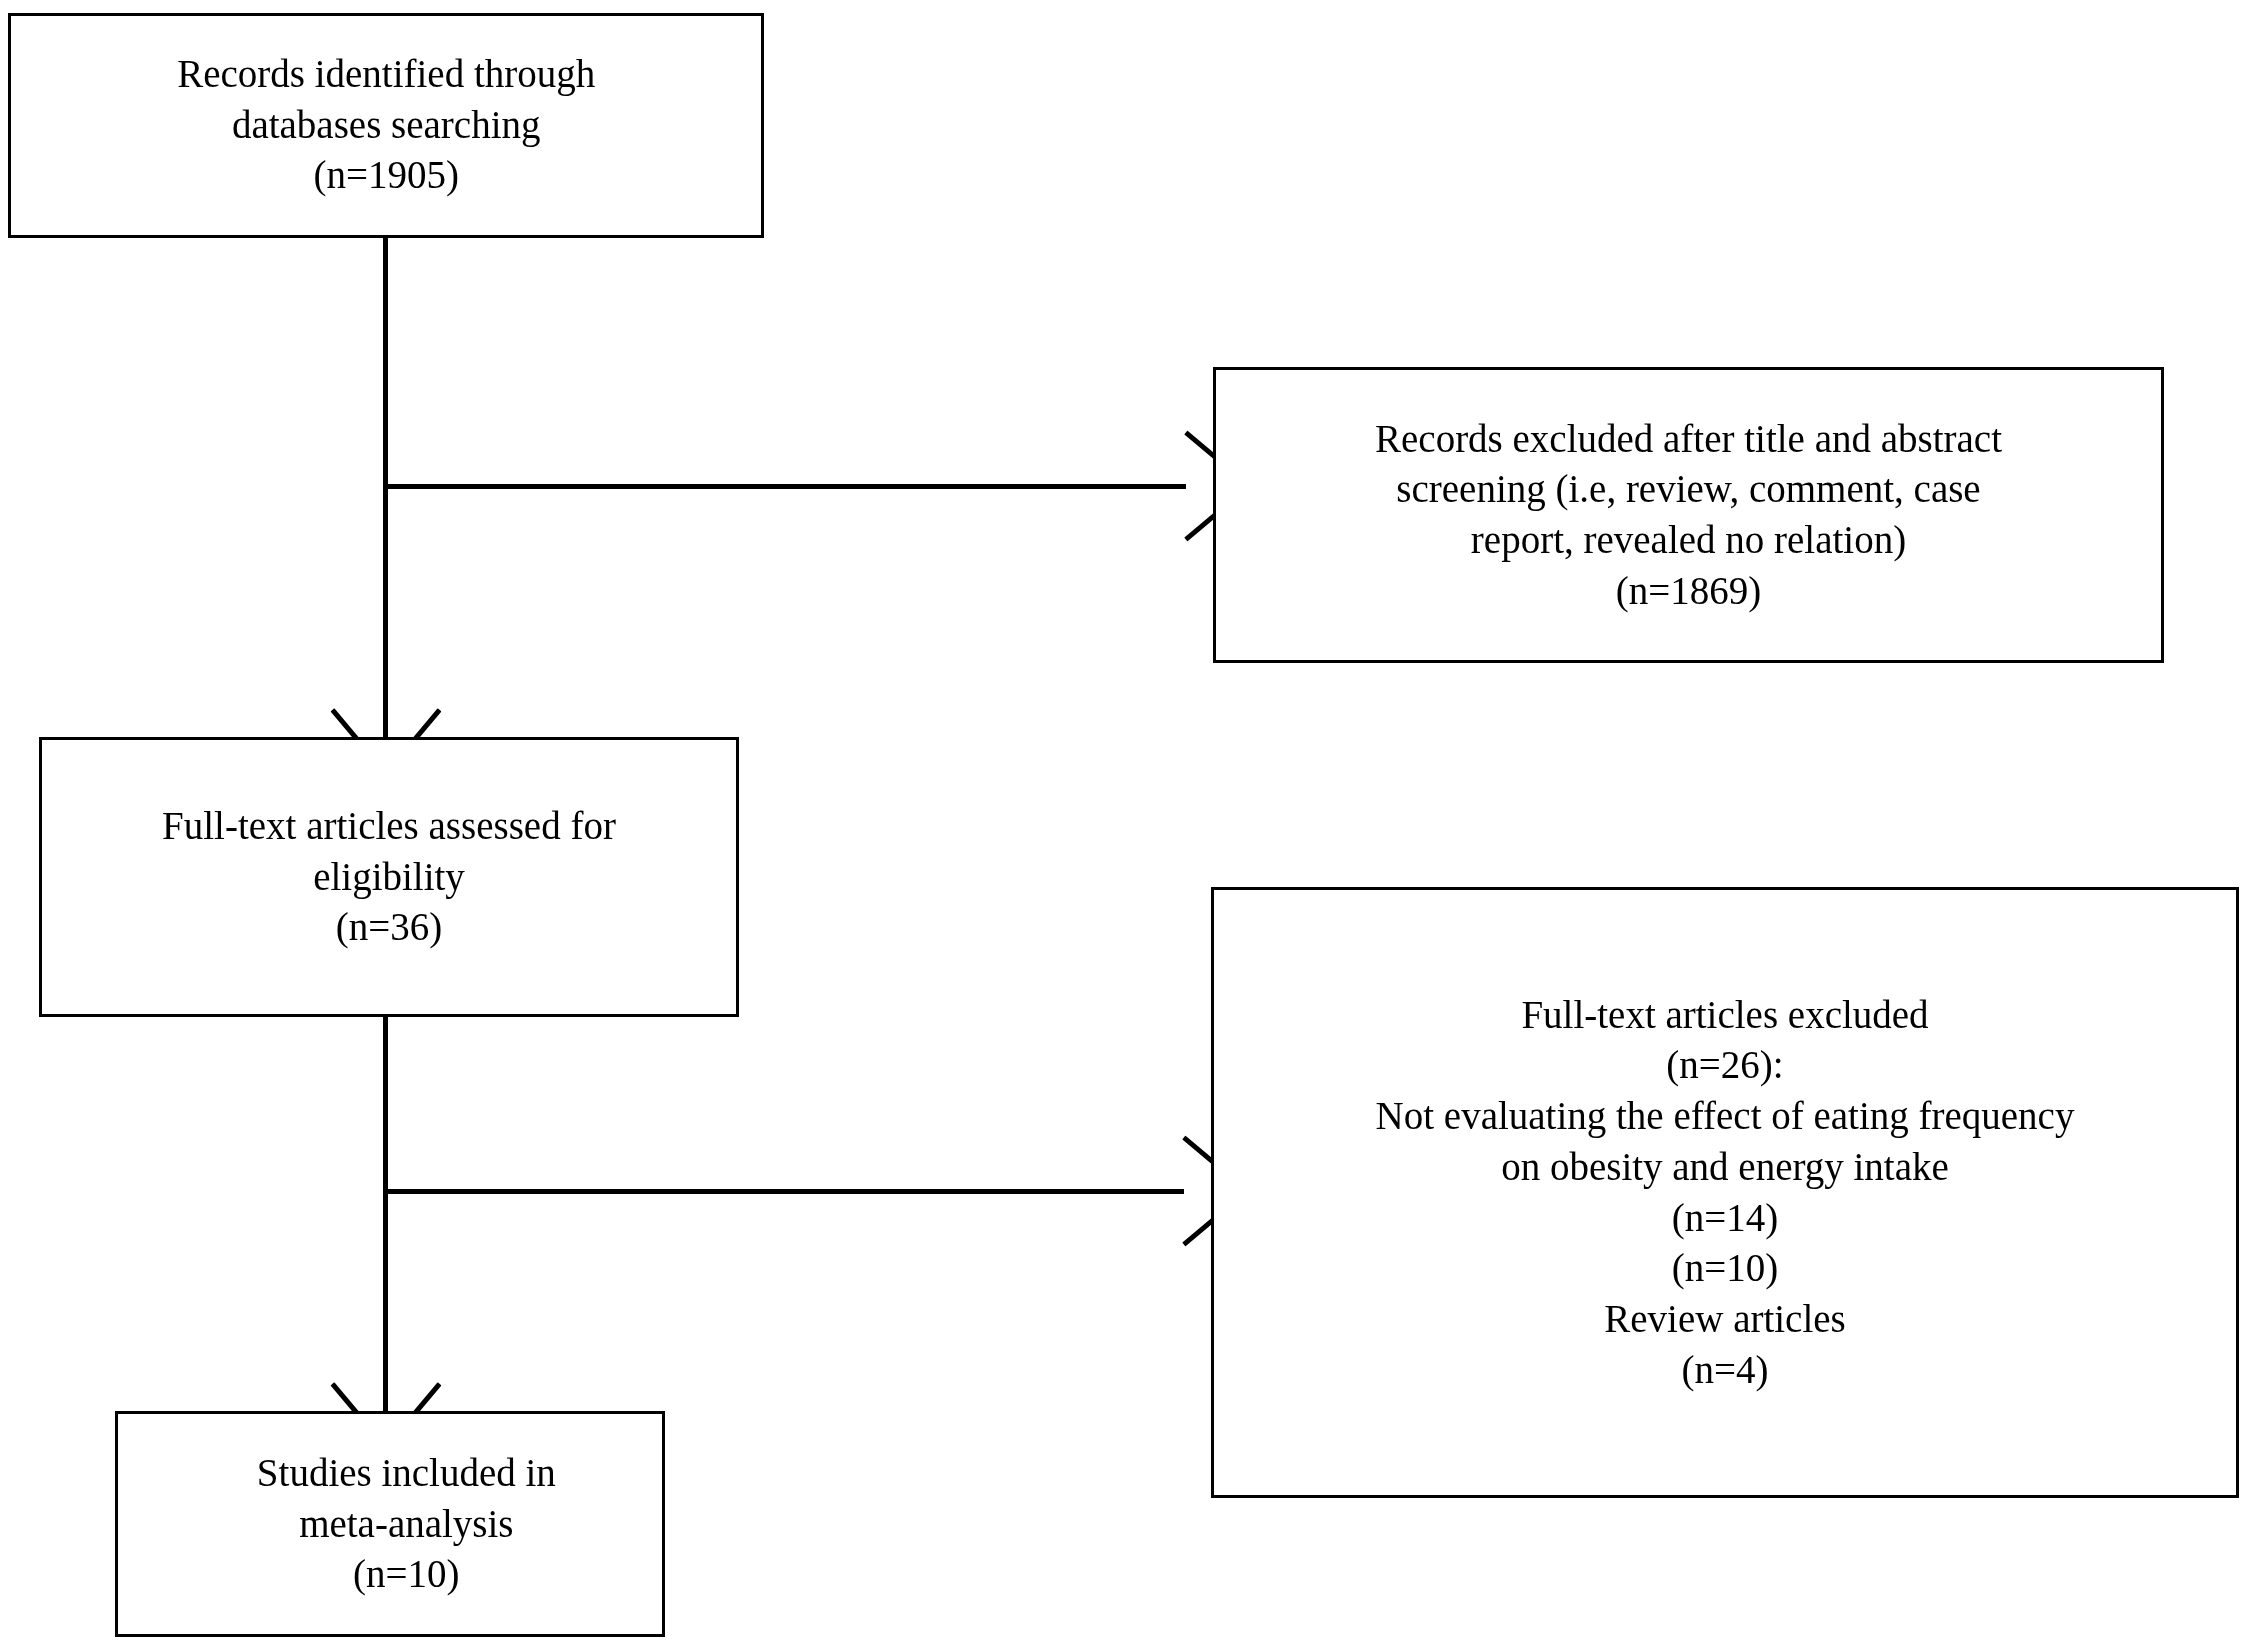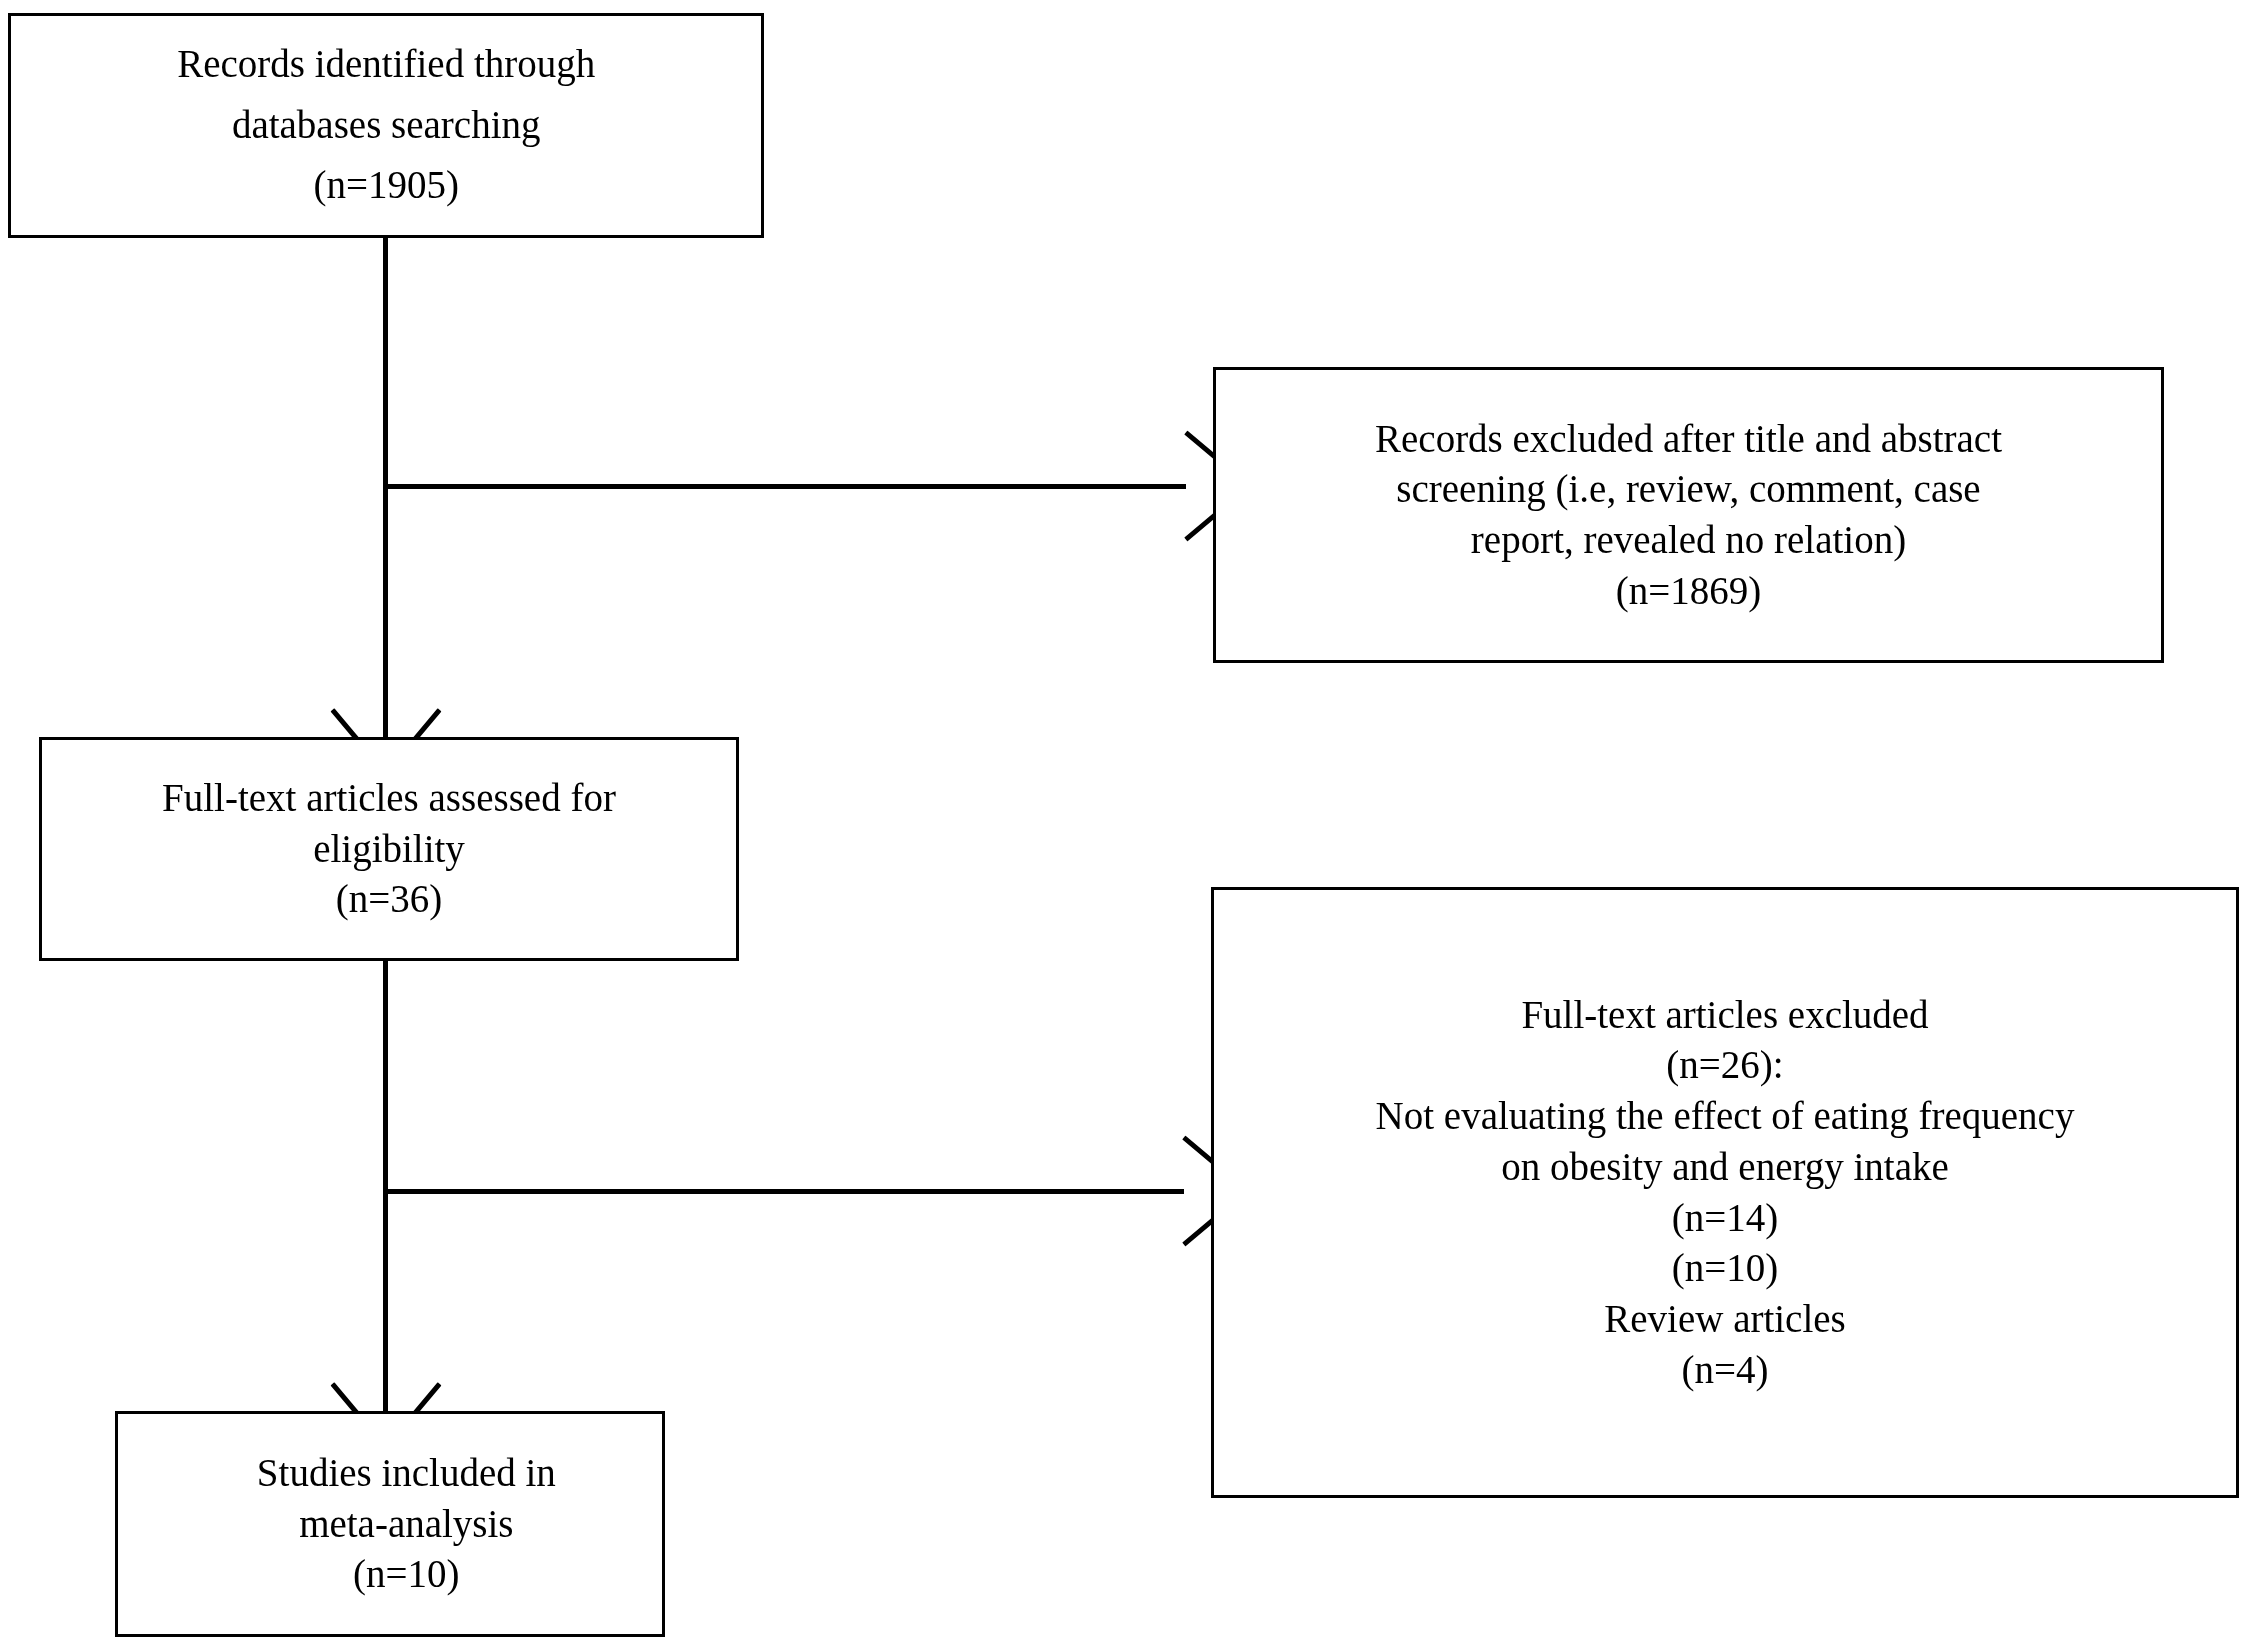--- a/index.html
+++ b/index.html
@@ -29,23 +29,23 @@
     text-align: center;
     line-height: 1.30;
     font-size: 39px;
     padding: 6.3px 11.3px;
   }
   .node .ln {
     display: block;
     white-space: nowrap;
   }
   
-  #node-identified   { left: 8.2px;   top: 12.6px;   width: 756px; height: 225px; gap: 10px; }
+  #node-identified   { left: 8.2px;   top: 12.6px;   width: 756px; height: 225px; }
   #node-excluded-ta  { left: 1213px; top: 331px;  width: 951px; height: 296px; margin-top: 36px; }
-  #node-fulltext     { left: 39px;   top: 737px; width: 700px; height: 224px; }
+  #node-fulltext     { left: 39px;   top: 737px; width: 700px; height: 280px; }
   #node-excluded-ft  { left: 1211px; top: 887px; width: 1028px; height: 611px; }
   #node-included     { left: 115px;  top: 1411px; width: 550px;  height: 226px; padding-left: 44px; }
 
   
   .vline {
     position: absolute;
     width: 5px;
     background: #000000;
   }
   .hline {

